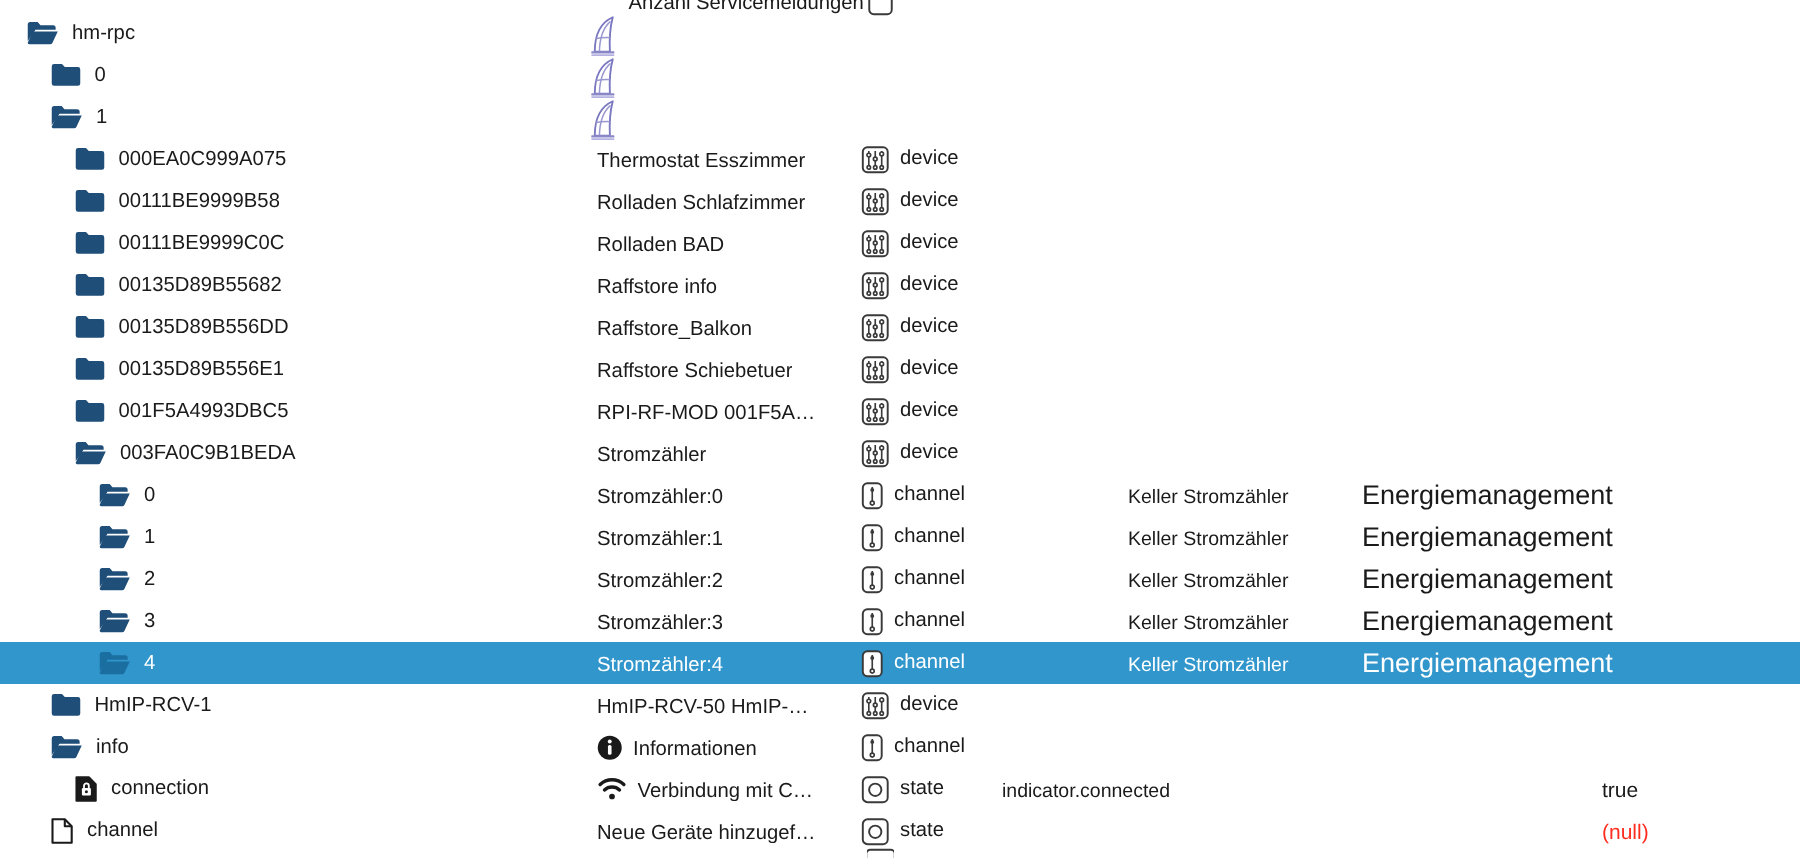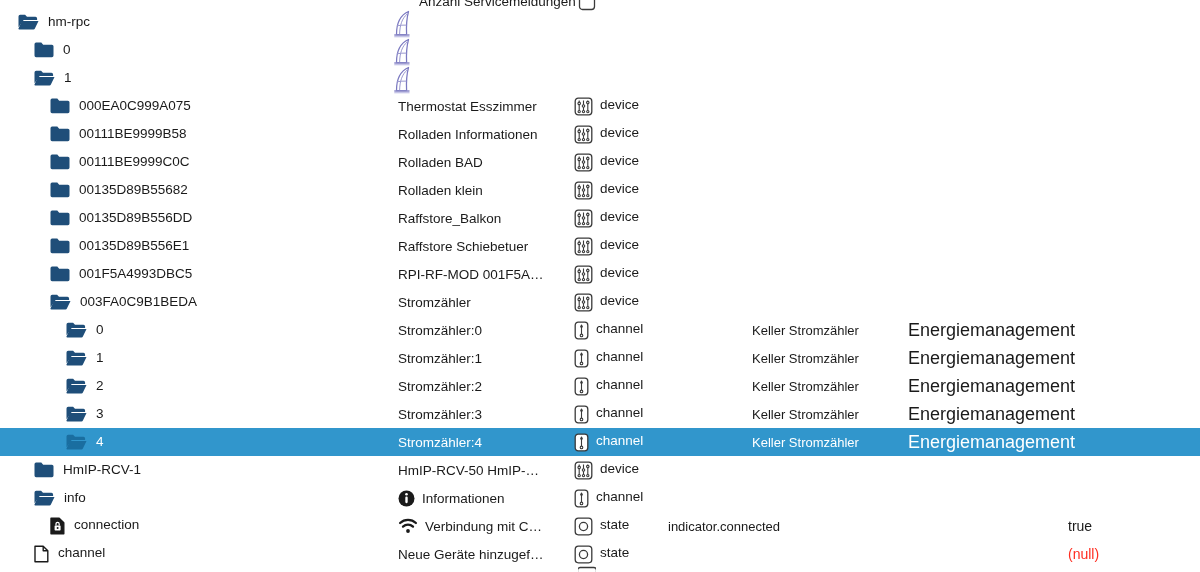--- a/index.html
+++ b/index.html
@@ -217,21 +217,21 @@
     <div class="row" style="top: 120px;">
       <div class="col-name" style="left: 50px;">
         <span class="ic">
           <svg width="20" height="16" viewBox="0 0 20 16">
             <path d="M0.5 2.2 a1.6 1.6 0 0 1 1.6-1.6 h5.2 l1.9 2.1 h8.7 a1.6 1.6 0 0 1 1.6 1.6 v9.3 a1.6 1.6 0 0 1 -1.6 1.6 h-15.8 a1.6 1.6 0 0 1 -1.6 -1.6 z" fill="#1f4e79"></path>
           </svg>
         </span>
         <span>00111BE9999B58</span>
       </div>
       <div class="col-title">
-        <span class="ttxt">Rolladen Informationen</span>
+        <span class="ttxt">Rolladen Schlafzimmer</span>
       </div>
       <div class="col-type">
         <span class="ic">
           <svg width="19" height="19" viewBox="0 0 19 19">
             <rect x="1.2" y="1.2" width="16.6" height="16.6" rx="3" fill="#fff" stroke="#3a3a3a" stroke-width="1.3"></rect>
             <path d="M5.2 3.6 v10.4 M9.5 3.6 v10.4 M13.8 3.6 v10.4" stroke="#3a3a3a" stroke-width="1.1"></path>
             <circle cx="5.2" cy="6.4" r="1.25" fill="#fff" stroke="#3a3a3a" stroke-width="1.1"></circle>
             <circle cx="9.5" cy="9.0" r="1.25" fill="#fff" stroke="#3a3a3a" stroke-width="1.1"></circle>
             <circle cx="13.8" cy="5.6" r="1.25" fill="#fff" stroke="#3a3a3a" stroke-width="1.1"></circle>
             <circle cx="5.2" cy="14.6" r="1.15" fill="#fff" stroke="#3a3a3a" stroke-width="1.1"></circle>
@@ -273,21 +273,21 @@
     <div class="row" style="top: 176px;">
       <div class="col-name" style="left: 50px;">
         <span class="ic">
           <svg width="20" height="16" viewBox="0 0 20 16">
             <path d="M0.5 2.2 a1.6 1.6 0 0 1 1.6-1.6 h5.2 l1.9 2.1 h8.7 a1.6 1.6 0 0 1 1.6 1.6 v9.3 a1.6 1.6 0 0 1 -1.6 1.6 h-15.8 a1.6 1.6 0 0 1 -1.6 -1.6 z" fill="#1f4e79"></path>
           </svg>
         </span>
         <span>00135D89B55682</span>
       </div>
       <div class="col-title">
-        <span class="ttxt">Rolladen klein</span>
+        <span class="ttxt">Raffstore info</span>
       </div>
       <div class="col-type">
         <span class="ic">
           <svg width="19" height="19" viewBox="0 0 19 19">
             <rect x="1.2" y="1.2" width="16.6" height="16.6" rx="3" fill="#fff" stroke="#3a3a3a" stroke-width="1.3"></rect>
             <path d="M5.2 3.6 v10.4 M9.5 3.6 v10.4 M13.8 3.6 v10.4" stroke="#3a3a3a" stroke-width="1.1"></path>
             <circle cx="5.2" cy="6.4" r="1.25" fill="#fff" stroke="#3a3a3a" stroke-width="1.1"></circle>
             <circle cx="9.5" cy="9.0" r="1.25" fill="#fff" stroke="#3a3a3a" stroke-width="1.1"></circle>
             <circle cx="13.8" cy="5.6" r="1.25" fill="#fff" stroke="#3a3a3a" stroke-width="1.1"></circle>
             <circle cx="5.2" cy="14.6" r="1.15" fill="#fff" stroke="#3a3a3a" stroke-width="1.1"></circle>

